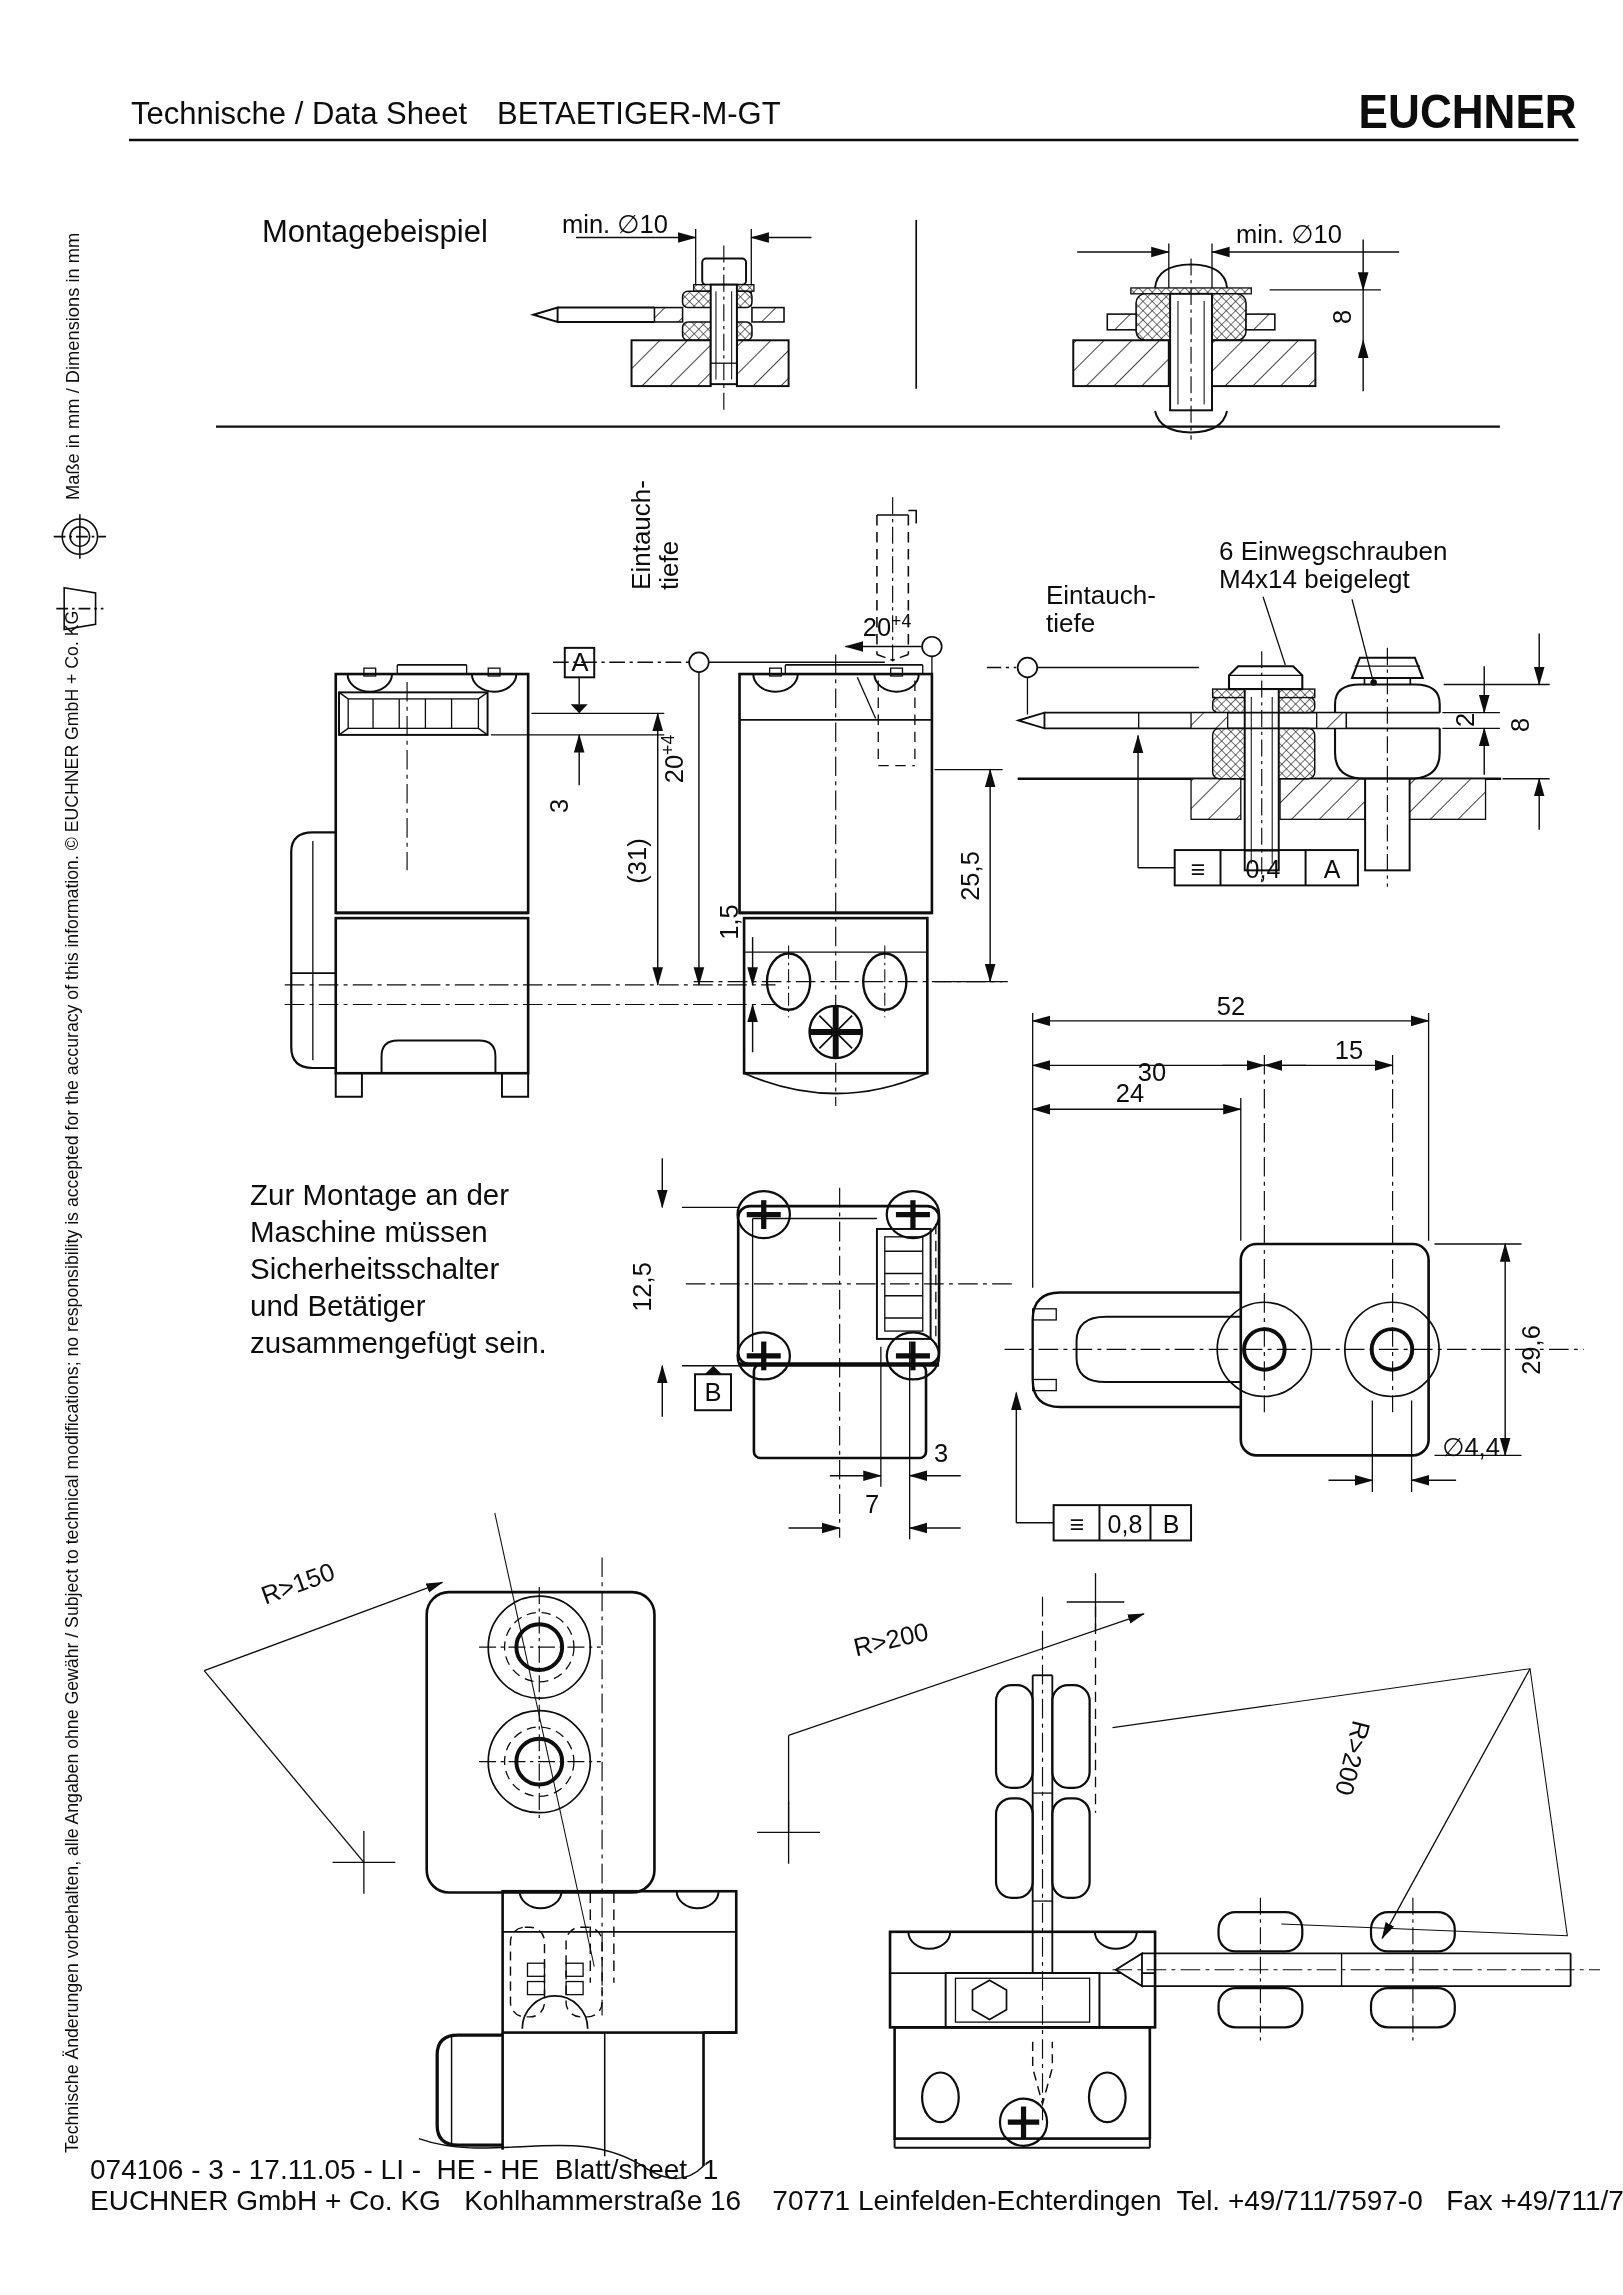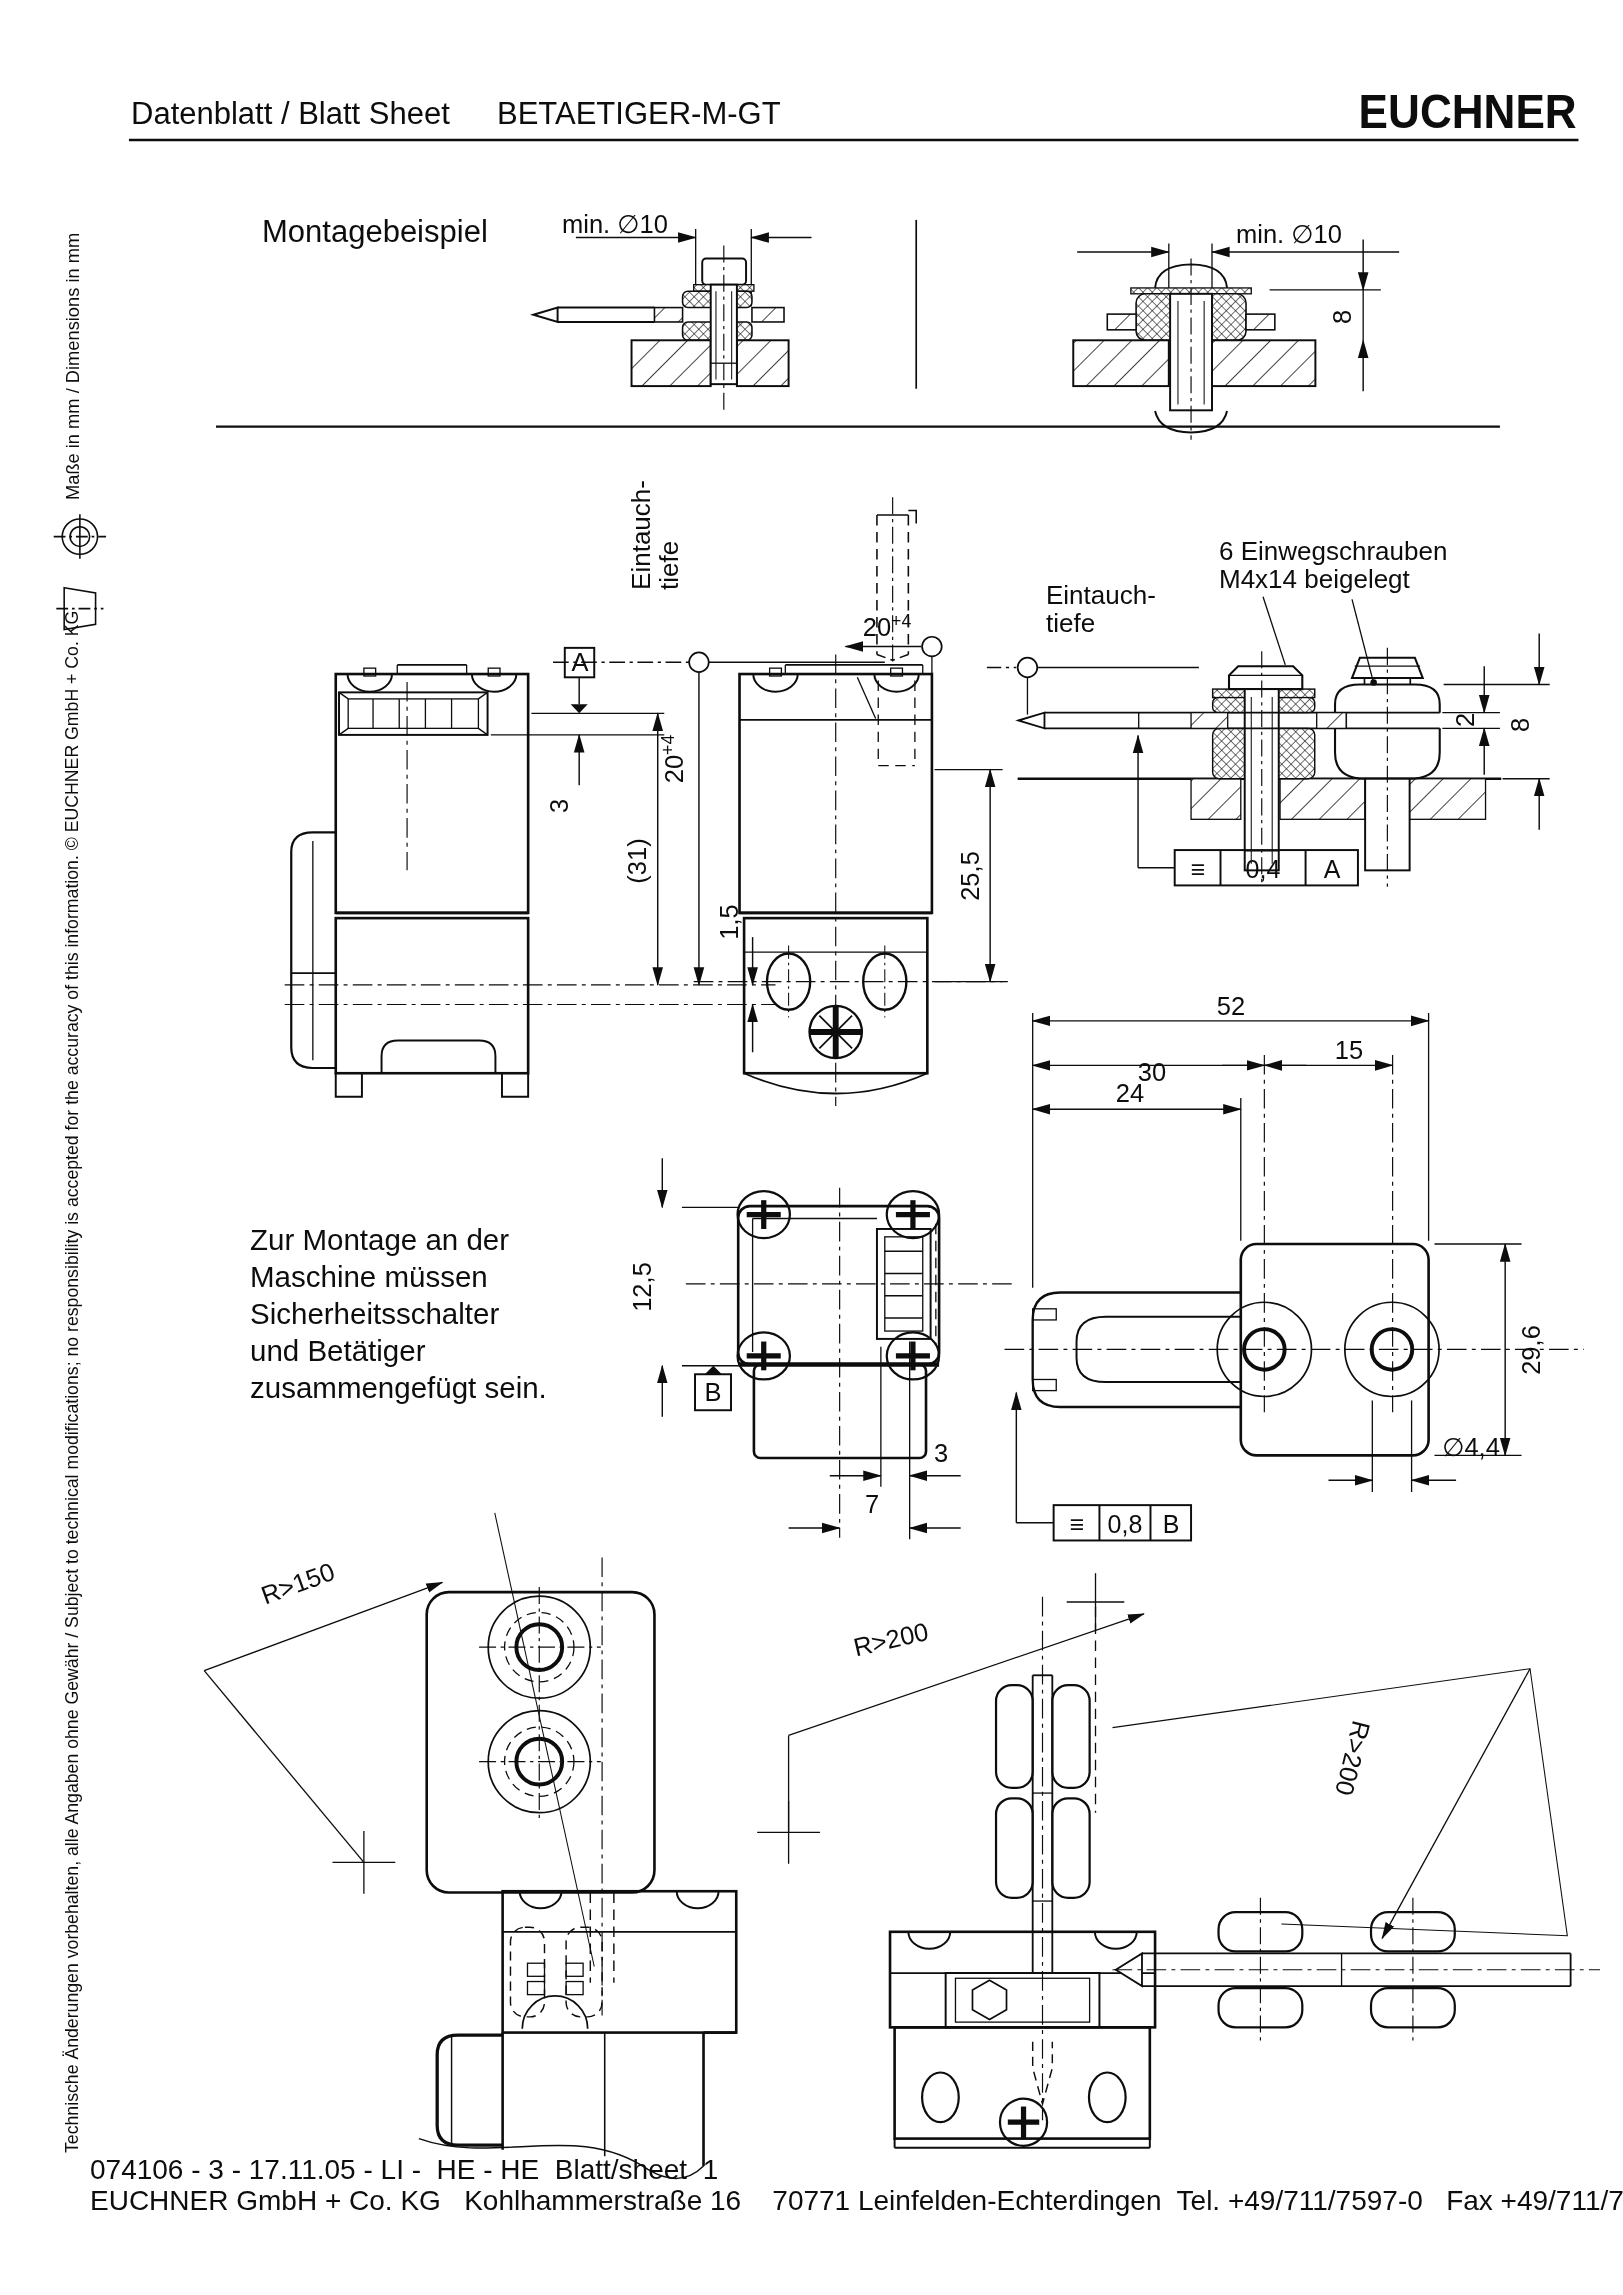--- a/index.html
+++ b/index.html
@@ -448,21 +448,21 @@
     <rect x="2095" y="2922" width="128" height="60" rx="26" stroke-width="3.4"></rect>
     <rect x="1862" y="3038" width="128" height="60" rx="26" stroke-width="3.4"></rect>
     <rect x="2095" y="3038" width="128" height="60" rx="26" stroke-width="3.4"></rect>
     <line x1="1926" y1="2900" x2="1926" y2="3120" stroke-width="1.8" stroke-dasharray="26 7 5 7"></line>
     <line x1="2159" y1="2900" x2="2159" y2="3120" stroke-width="1.8" stroke-dasharray="26 7 5 7"></line>
   </g>
 
   </g>
 </svg>
 
-<div class="lab title" style="left:131px;top:97px">Datenblatt / Blatt Sheet</div>
+<div class="lab title" style="left:131px;top:97px">Technische / Data Sheet</div>
 <div class="lab title" style="left:497px;top:97px">BETAETIGER-M-GT</div>
 <div class="lab logo" style="right:46px;top:89px">EUCHNER</div>
 
 <div class="lab vside" style="left:63px;top:2153px;font-size:17.7px">Technische Änderungen vorbehalten, alle Angaben ohne Gewähr / Subject to technical modifications; no responsibility is accepted for the accuracy of this information.  © EUCHNER GmbH + Co. KG</div>
 <div class="lab vside" style="left:63px;top:500px">Maße in mm / Dimensions in mm</div>
 
 <div class="lab title" style="left:262px;top:215px">Montagebeispiel</div>
 <div class="lab dim" style="left:562px;top:211px">min. ∅10</div>
 <div class="lab dim" style="left:1236px;top:221px">min. ∅10</div>
 <div class="lab dim r90" style="left:1343px;top:317px">8</div>
@@ -483,21 +483,21 @@
 <div class="lab dim r90" style="left:730px;top:922px">1,5</div>
 <div class="lab dim r90" style="left:971px;top:876px">25,5</div>
 
 <div class="lab dim r90" style="left:1466px;top:720px">2</div>
 <div class="lab dim r90" style="left:1521px;top:725px">8</div>
 
 <div class="lab frame-letter c" style="left:1198px;top:869px">≡</div>
 <div class="lab frame-letter c" style="left:1263px;top:869px">0,4</div>
 <div class="lab frame-letter c" style="left:1332px;top:869px">A</div>
 
-<div class="lab note" style="left:250px;top:1221px">Zur Montage an der
+<div class="lab note" style="left:250px;top:1176px">Zur Montage an der
 Maschine müssen
 Sicherheitsschalter
 und Betätiger
 zusammengefügt sein.</div>
 
 <div class="lab dim r90" style="left:643px;top:1287px">12,5</div>
 <div class="lab dim c" style="left:713px;top:1393px">B</div>
 <div class="lab dim c" style="left:941px;top:1454px">3</div>
 <div class="lab dim c" style="left:872px;top:1505px">7</div>
 

